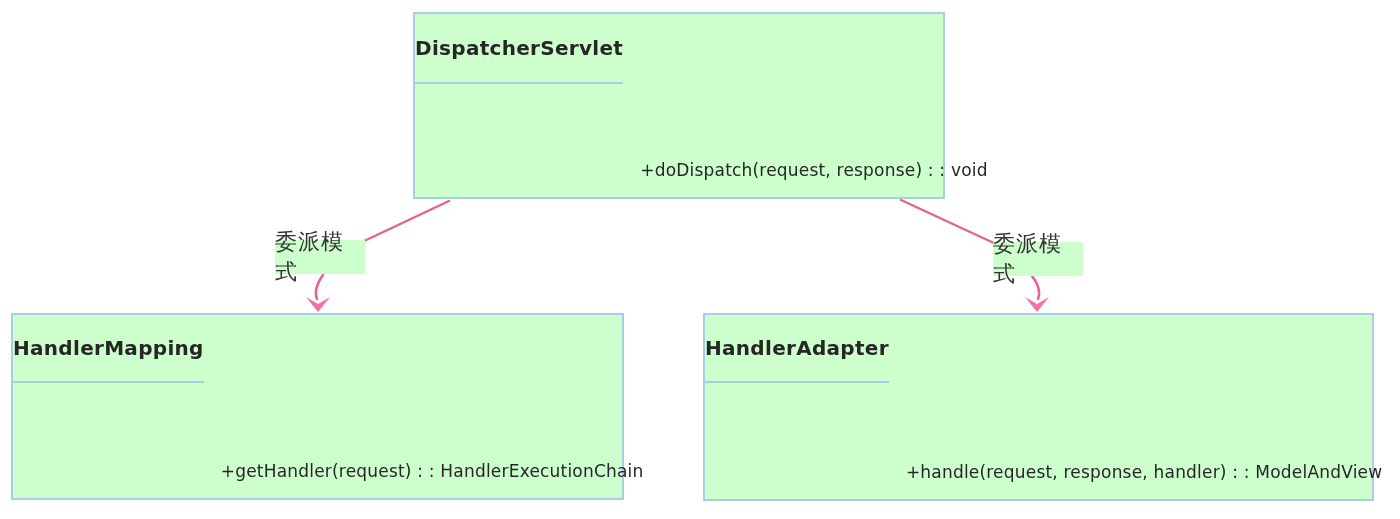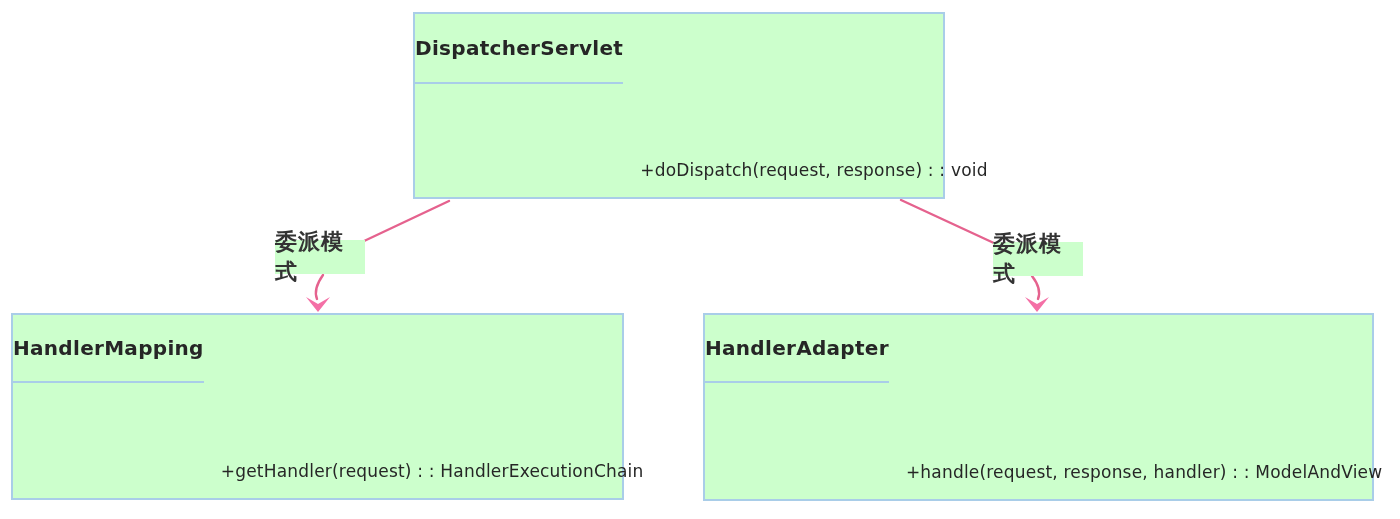--- a/index.html
+++ b/index.html
@@ -54,21 +54,20 @@
   #cls-adapter .uml-title{height:68px;}
   #cls-adapter .uml-attrs{height:38px;}
   
   .edge-label{
     position:absolute;
     background:var(--box-fill);
     display:flex;align-items:center;justify-content:center;
     font-size:22px;
     color:#333;
     letter-spacing:1px;
-    font-weight:bold;
   }
   #edge-label-left{left:275px;top:240px;width:90px;height:34px;}
   #edge-label-right{left:993px;top:242px;width:90px;height:34px;}
   svg.connectors{position:absolute;left:0;top:0;pointer-events:none;}
   svg.connectors path.line{stroke:var(--arrow);stroke-width:2.4;fill:none;stroke-linecap:round;}
   svg.connectors path.head{fill:var(--arrow-head);stroke:none;}
 </style>
 </head>
 <body>
 

